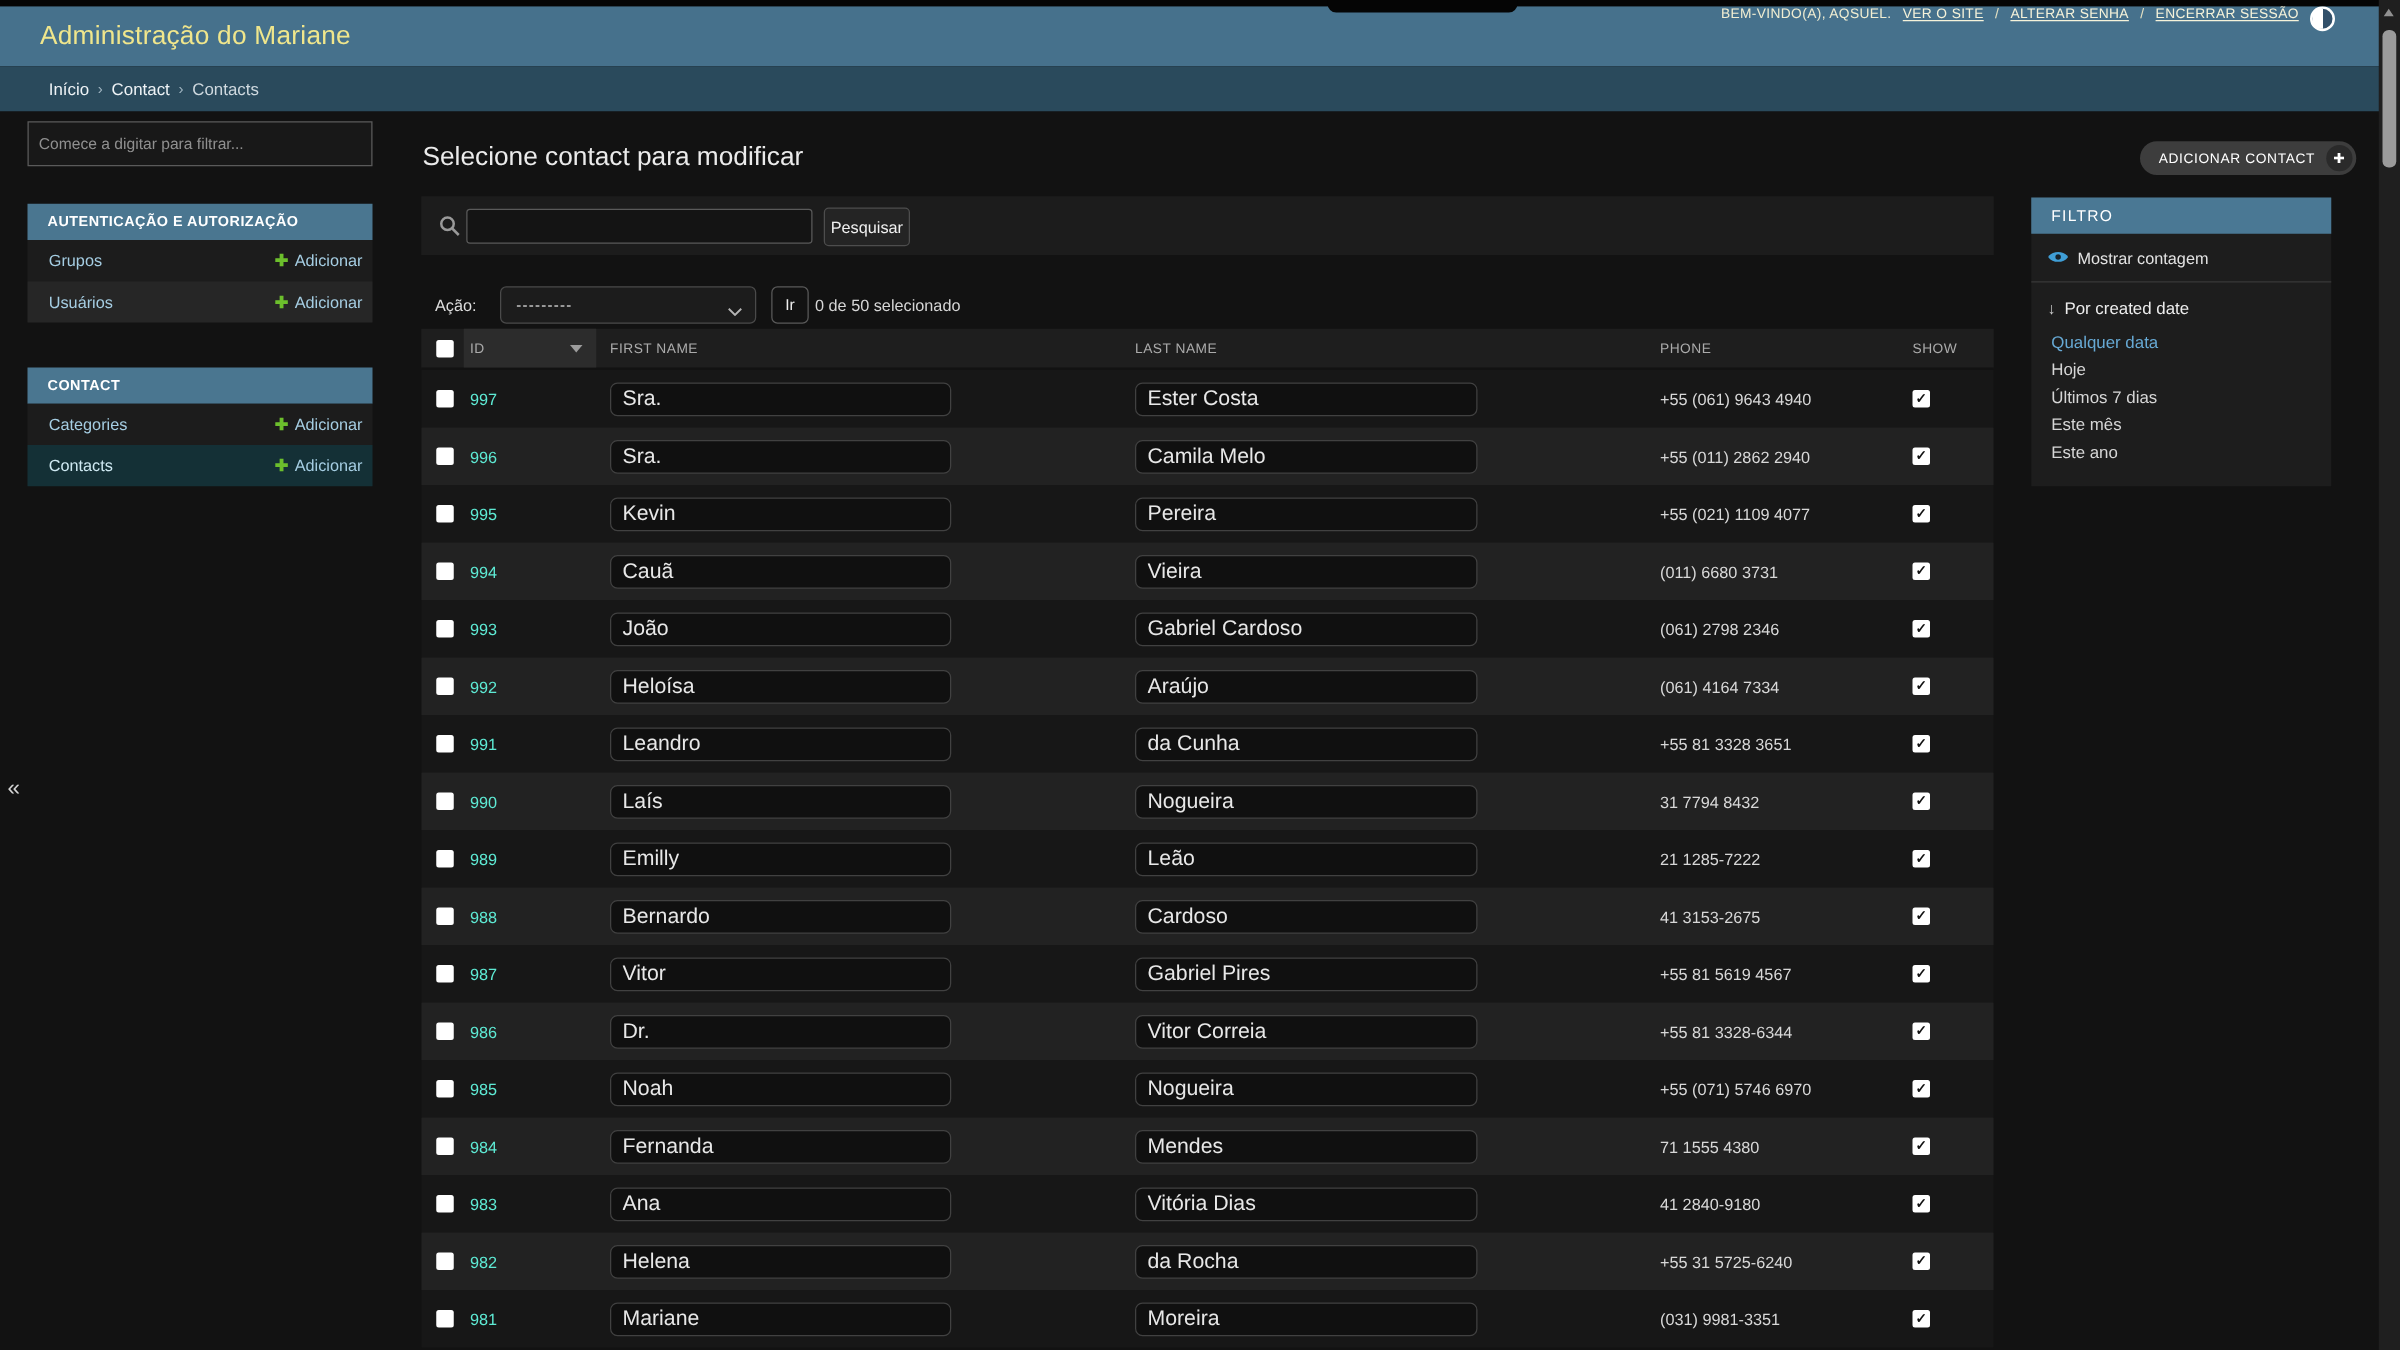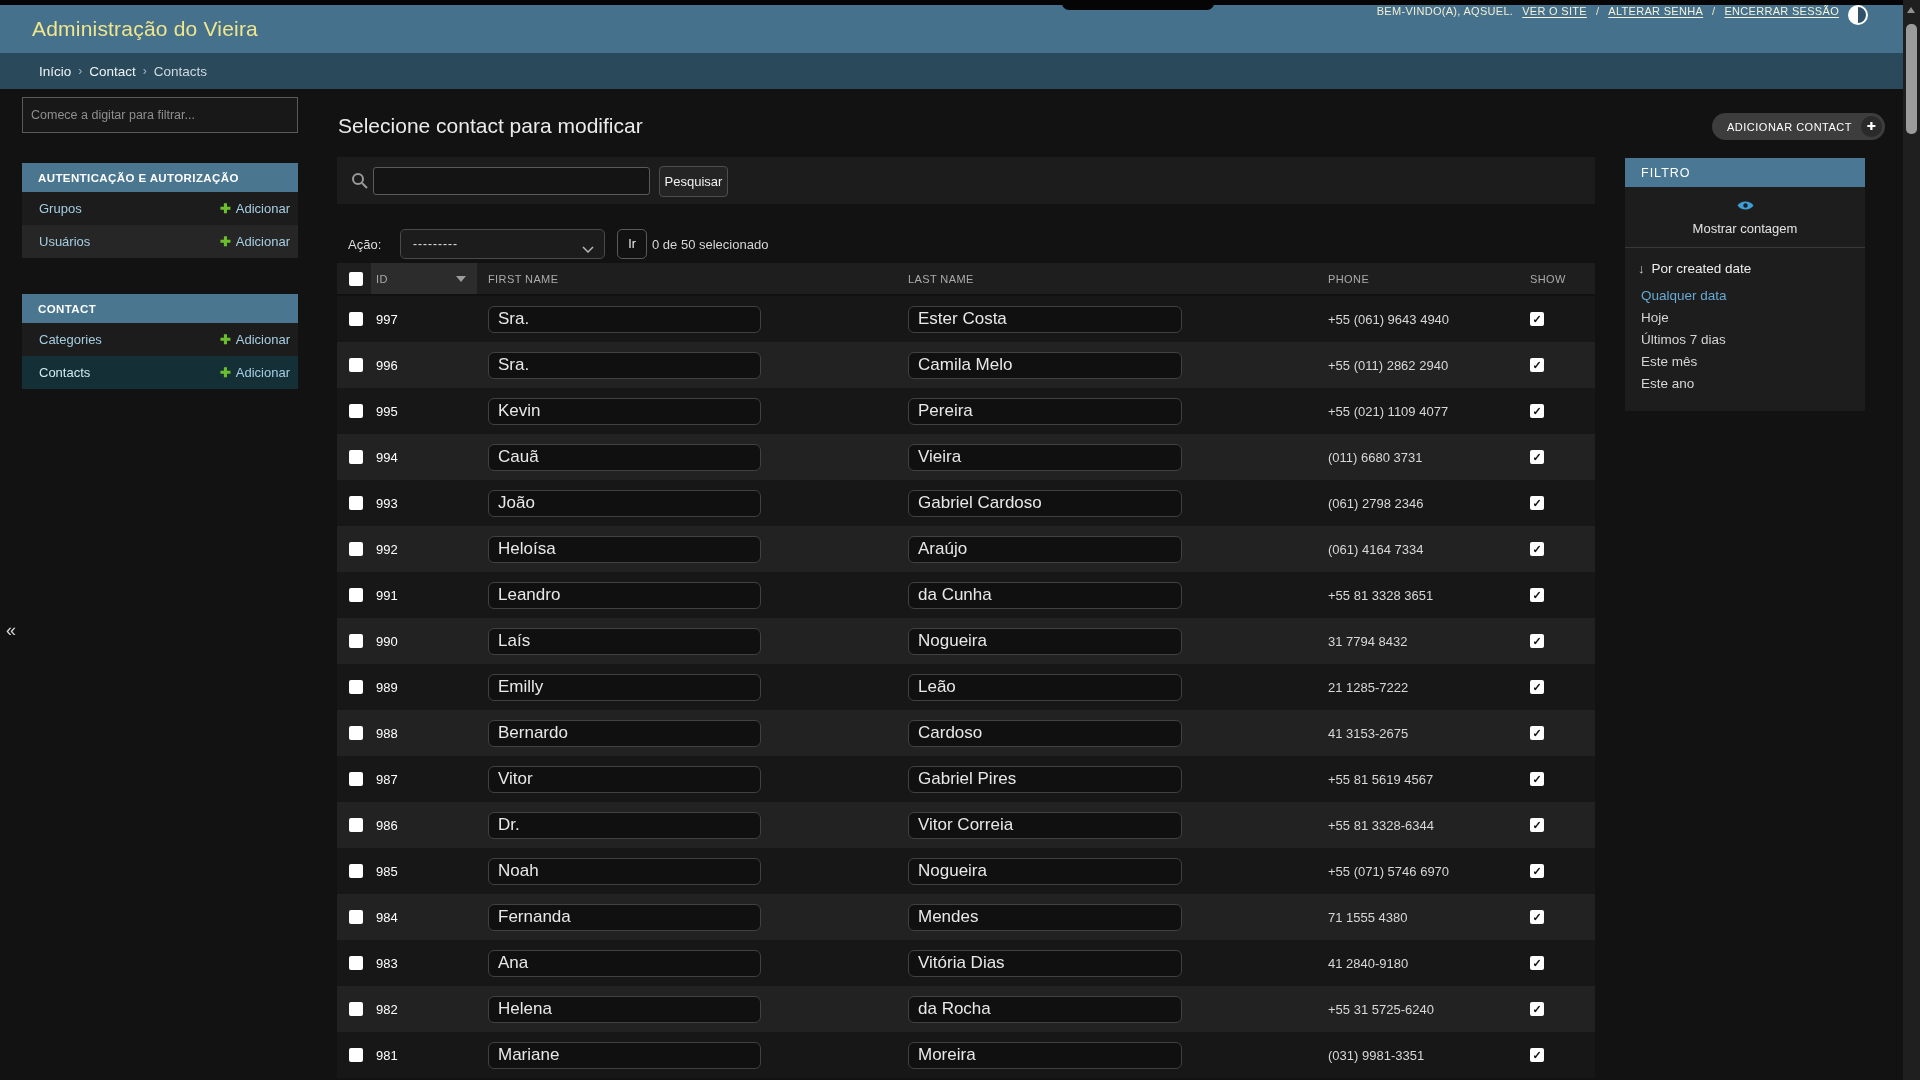--- a/index.html
+++ b/index.html
@@ -79,49 +79,49 @@
   .sort-tri{position:absolute;right:11px;top:13px;width:0;height:0;
     border-left:5px solid transparent;border-right:5px solid transparent;border-top:6px solid #9c9c9c;}
   .rows{position:absolute;left:337px;top:296px;width:1258px;height:784px;overflow:hidden;}
   .trow{height:46px;display:flex;align-items:center;}
   .trow:nth-child(odd){background:#171717;}
   .trow:nth-child(even){background:#222222;}
   .td{display:flex;align-items:center;height:100%;}
   .cb{width:14px;height:14px;background:#fff;border-radius:2px;cursor:pointer;}
   .cb.checked{display:flex;align-items:center;justify-content:center;font-size:11px;line-height:14px;
     color:#111;font-weight:bold;}
-  .id-link{color:#ffffff;font-size:13px;text-decoration:none;cursor:pointer;}
+  .id-link{color:#5eead4;font-size:13px;text-decoration:none;cursor:pointer;}
   .cell-input{width:273px;height:27px;background:#101010;border:1px solid #414141;border-radius:6px;
     color:#e8e8e8;font-size:17px;padding:0 9px;font-family:inherit;}
   .col-last .cell-input{width:274px;}
   .phone-txt{font-size:13px;color:#d8d8d8;}
   
   .fpanel{position:absolute;left:1625px;top:158px;width:240px;background:#1d1d1d;}
   .fpanel-hdr{height:29px;background:#4a7894;color:#fff;font-size:12.5px;letter-spacing:1px;
     display:flex;align-items:center;padding:0 16px;}
-  .fcount{display:flex;align-items:center;gap:7px;padding:12px 13px 11px;font-size:13px;color:#e3e3e3;cursor:pointer;flex-direction:column;}
+  .fcount{display:flex;align-items:center;gap:7px;padding:12px 13px 11px;font-size:13px;color:#e3e3e3;cursor:pointer;}
   .fdivider{border-top:1px solid #383838;margin:0;}
   .fby{display:flex;align-items:center;gap:7px;padding:13px 13px 4px;font-size:13.5px;color:#ededed;}
   .fby .arrow{color:#cfcfcf;font-size:13px;}
   .fopts{list-style:none;padding:5px 0 16px 16px;}
   .fopts li{line-height:22px;font-size:13.5px;color:#d6d6d6;cursor:pointer;}
   .fopts li.selected{color:#67a9d4;}
   
   .sbar{position:absolute;right:0;top:0;width:17px;height:1080px;background:#1f1f1f;}
   .sbar-up{position:absolute;top:7px;left:4px;width:0;height:0;
     border-left:4.5px solid transparent;border-right:4.5px solid transparent;border-bottom:6px solid #909090;}
   .sbar-thumb{position:absolute;top:24px;left:3px;width:11px;height:110px;background:#9b9b9b;border-radius:5px;cursor:grab;}
 </style>
 </head>
 <body>
 
 <div class="screen">
 
   <div class="hdr">
-    <div class="brand">Administração do Vieira</div>
+    <div class="brand">Administração do Mariane</div>
     <div class="usertools">
       <span>BEM-VINDO(A), AQSUEL.</span>
       <a>VER O SITE</a>
       <span class="ut-sep">/</span>
       <a>ALTERAR SENHA</a>
       <span class="ut-sep">/</span>
       <a>ENCERRAR SESSÃO</a>
       <span class="theme-toggle"></span>
     </div>
   </div>

